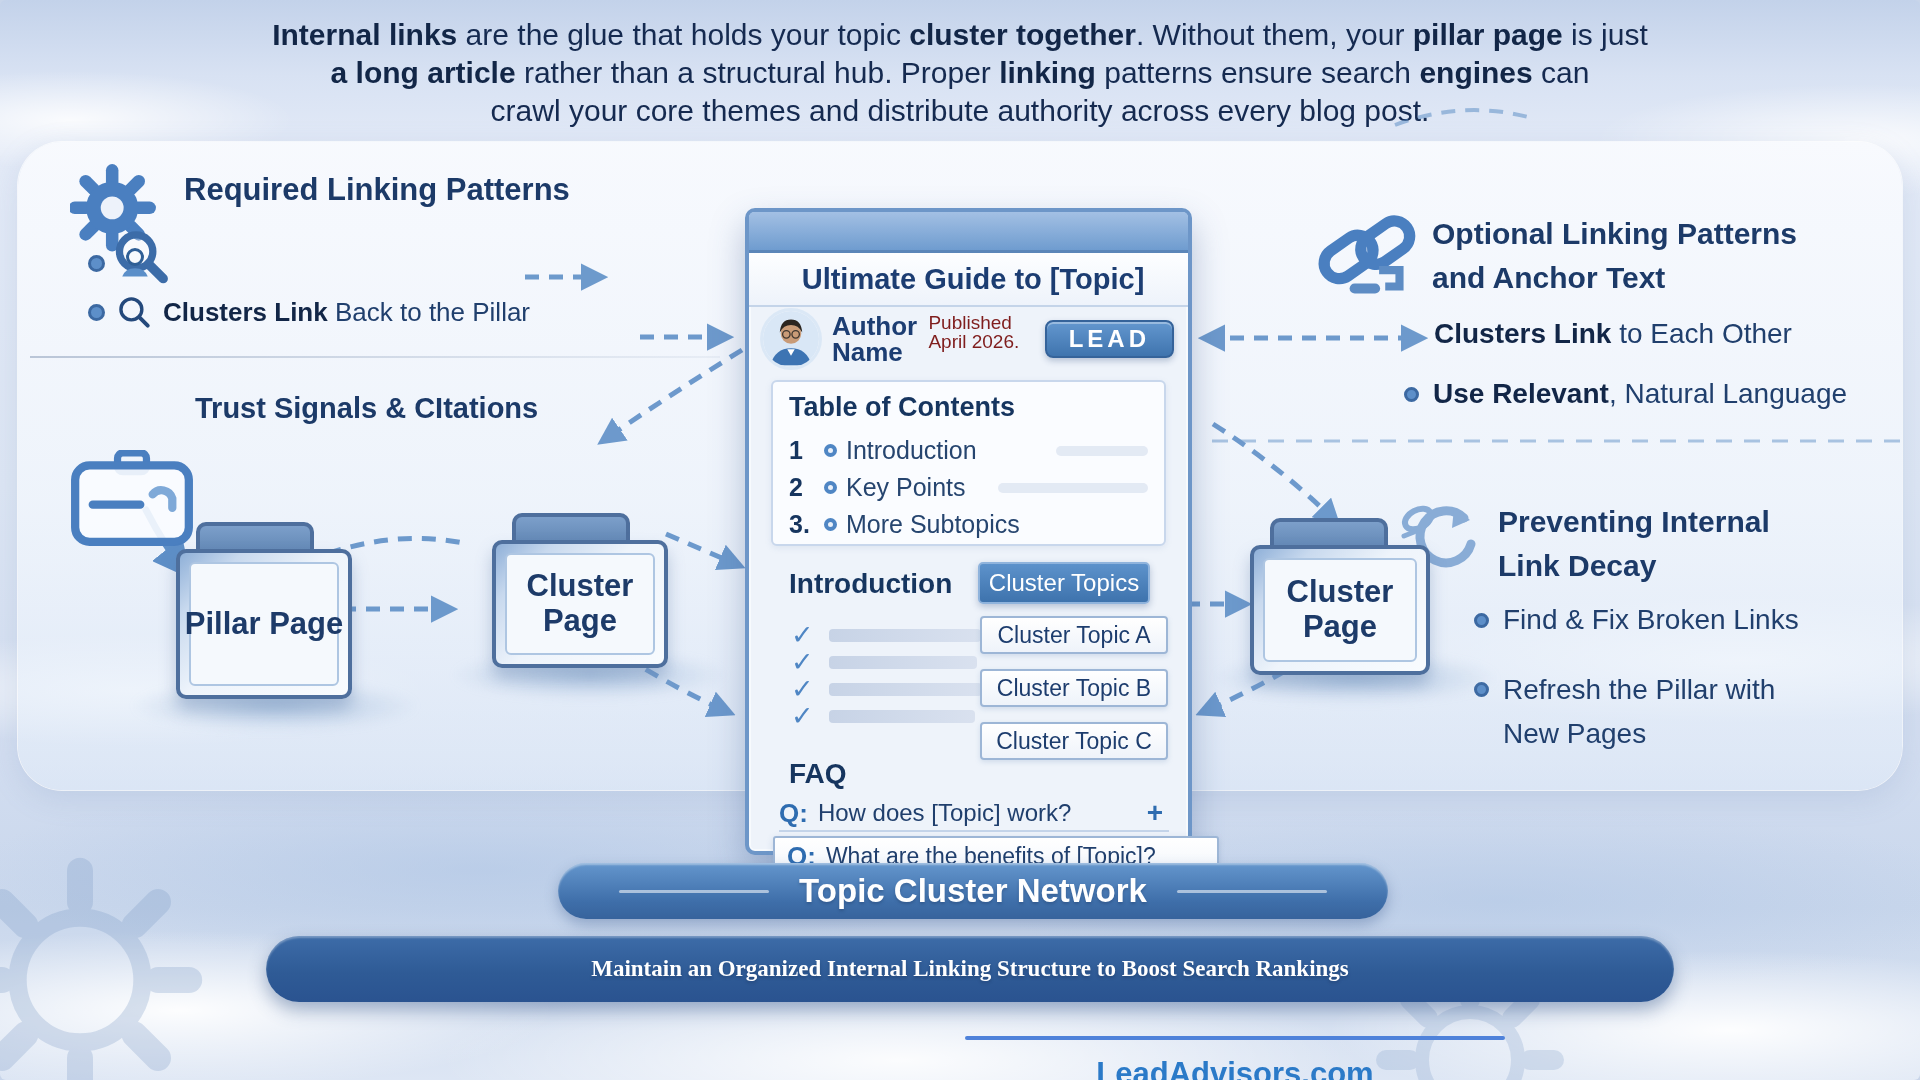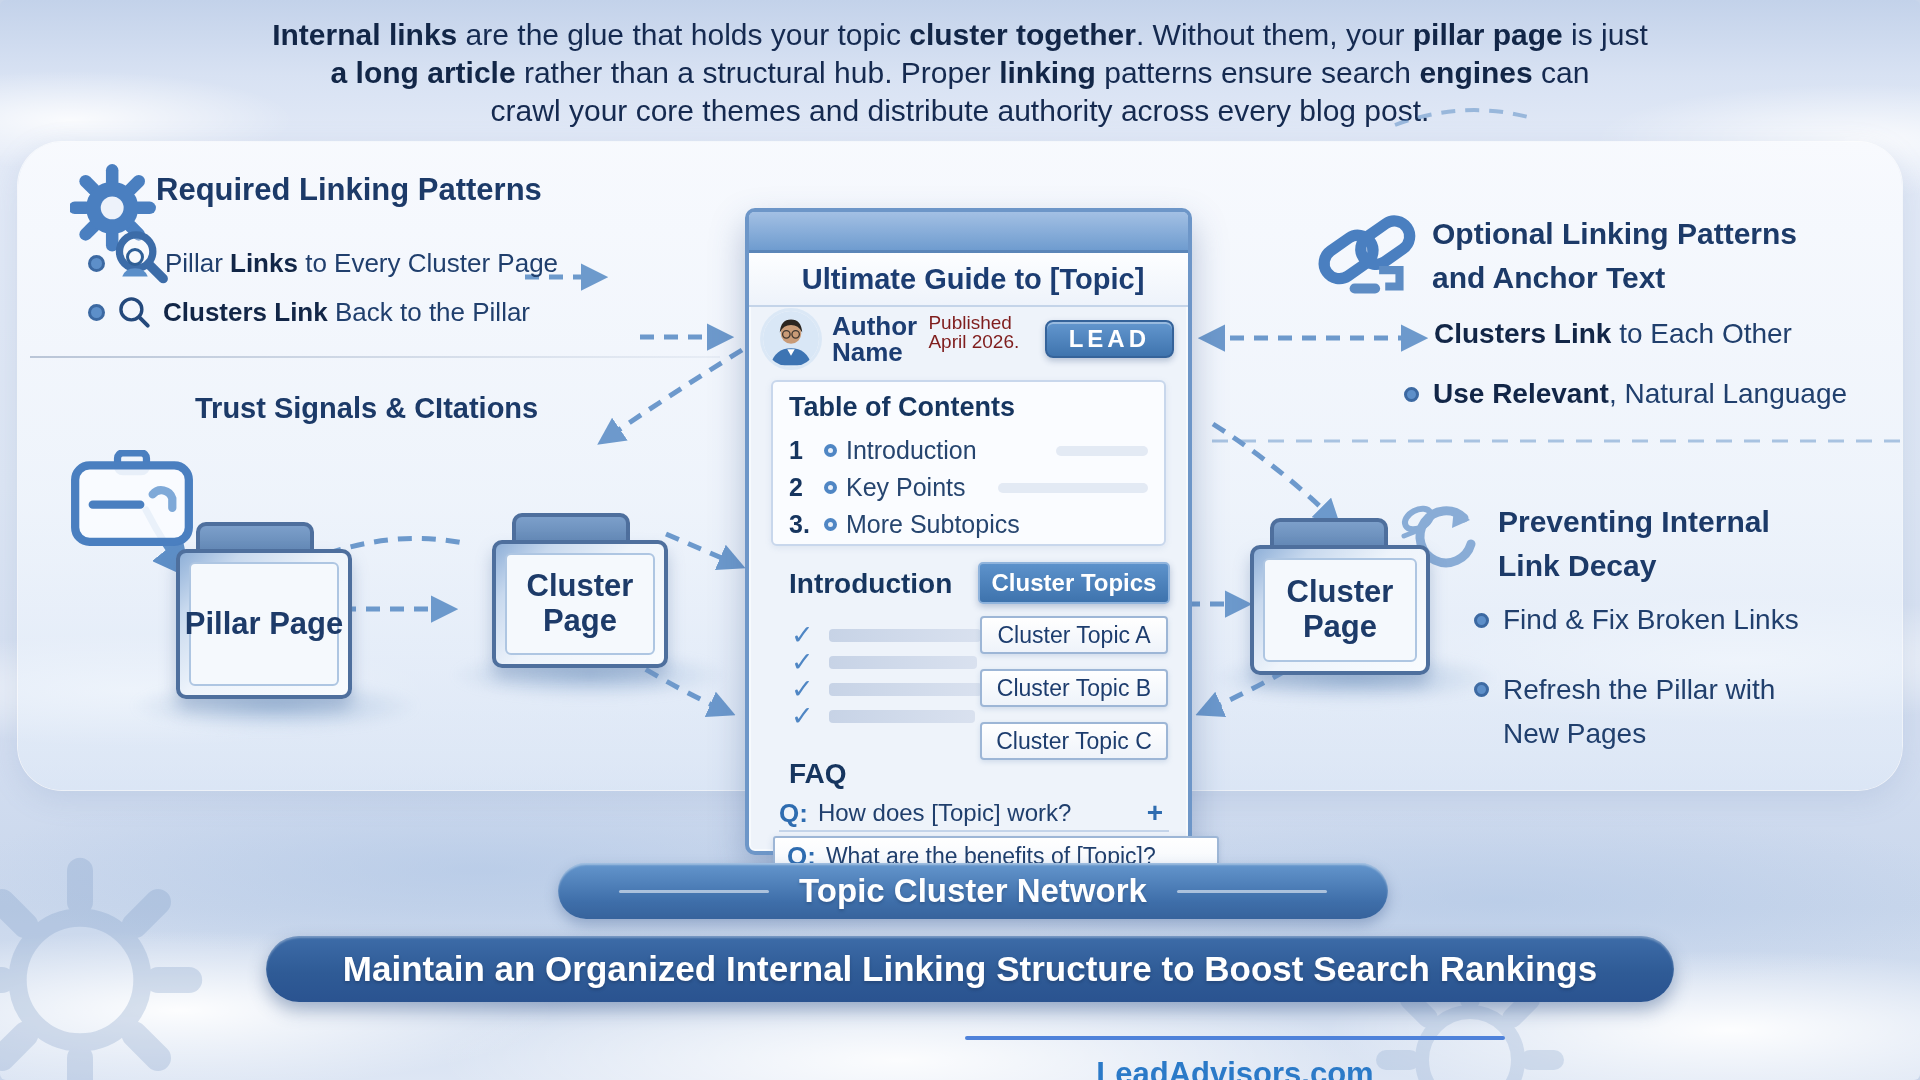--- a/index.html
+++ b/index.html
@@ -59,23 +59,23 @@
     letter-spacing:4px;font-size:24px;padding:3px 22px;border-radius:8px;border:2px solid #35639a;
     box-shadow:inset 0 2px 0 rgba(255,255,255,.35), 0 3px 6px rgba(50,80,130,.3);}
   .toc-box{position:absolute;left:22px;top:168px;width:395px;height:166px;background:#fafcff;
     border:2px solid #c8d7ec;border-radius:6px;box-sizing:border-box;padding:10px 16px;box-shadow:0 2px 6px rgba(120,150,190,.15);}
   .toc-title{color:#16355f;font-weight:700;font-size:27px;margin-bottom:9px;}
   .toc-item{display:flex;align-items:center;gap:9px;font-size:25px;color:#26456f;padding:4px 0;}
   .toc-num{font-weight:700;color:#16355f;min-width:26px;}
   .toc-link{width:13px;height:13px;border-radius:50%;border:4px solid #4f86c4;box-sizing:border-box;background:#eaf1fa;flex:0 0 auto;}
   .toc-bar{height:10px;border-radius:5px;background:#dde5f1;margin-left:auto;opacity:.8;}
   .intro-title{position:absolute;left:40px;top:356px;color:#16355f;font-weight:700;font-size:28px;}
-  .cluster-btn{position:absolute;left:229px;top:350px;width:192px;height:42px;display:flex;align-items:center;justify-content:center;
+  .cluster-btn{position:absolute;left:229px;top:350px;width:172px;height:42px;display:flex;align-items:center;justify-content:center;
     background:linear-gradient(180deg,#5d92cb,#3e73ad);border:2px solid #8fb3dc;border-radius:5px;box-sizing:border-box;
-    color:#fff;font-weight:700;font-size:24px;box-shadow:0 3px 7px rgba(50,80,130,.3);}
+    color:#fff;font-weight:400;font-size:24px;box-shadow:0 3px 7px rgba(50,80,130,.3);}
   .check-row{position:absolute;left:42px;display:flex;align-items:center;gap:15px;height:26px;}
   .check{color:#4f86c4;font-size:27px;font-weight:700;line-height:1;}
   .bar{height:13px;border-radius:4px;background:linear-gradient(90deg,#c7d3e6,#d9e1ef);}
   .topics{position:absolute;left:231px;top:404px;width:188px;display:flex;flex-direction:column;gap:15px;}
   .topic-item{height:38px;display:flex;align-items:center;justify-content:center;background:linear-gradient(180deg,#ffffff,#eef3fa);
     border:2px solid #9db6d6;border-radius:4px;box-sizing:border-box;color:#1d3d6e;font-size:23px;box-shadow:0 2px 5px rgba(120,150,190,.25);}
   .faq-title{position:absolute;left:40px;top:546px;color:#16355f;font-weight:700;font-size:28px;}
   .faq-row1{position:absolute;left:30px;top:584px;width:390px;height:34px;display:flex;align-items:center;gap:10px;
     border-bottom:2px solid #c4d4e9;font-size:24px;color:#203f6d;}
   .faq-q{color:#2e6cb0;font-weight:700;font-size:26px;}
@@ -87,22 +87,22 @@
   .h-right{position:absolute;color:#1c3a68;font-weight:700;font-size:30px;line-height:1.45;}
   .r-bullet{position:absolute;display:flex;align-items:flex-start;gap:14px;color:#203f6d;font-size:28px;}
   
   .network-pill{position:absolute;left:558px;top:863px;width:830px;height:56px;border-radius:28px;
     background:linear-gradient(180deg,#6496cd,#3e6ea9 70%,#37639c);display:flex;align-items:center;justify-content:center;
     color:#fff;font-weight:600;font-size:33px;box-shadow:inset 0 2px 2px rgba(255,255,255,.4), 0 6px 14px rgba(70,100,150,.4);
     text-shadow:0 2px 3px rgba(30,55,95,.35);}
   .network-pill .sideline{width:150px;height:3px;border-radius:2px;background:rgba(255,255,255,.55);margin:0 30px;}
   .main-banner{position:absolute;left:266px;top:936px;width:1408px;height:66px;border-radius:33px;
     background:linear-gradient(180deg,#3d6ca8,#2f5b96 55%,#2a5390);display:flex;align-items:center;justify-content:center;
-    color:#fff;font-weight:700;font-size:35px;box-shadow:inset 0 2px 2px rgba(255,255,255,.3), 0 8px 18px rgba(60,90,140,.45);
-    text-shadow:0 2px 3px rgba(25,48,85,.4);}
+    color:#fff;font-weight:700;font-size:23px;box-shadow:inset 0 2px 2px rgba(255,255,255,.3), 0 8px 18px rgba(60,90,140,.45);
+    text-shadow:0 2px 3px rgba(25,48,85,.4);font-family:Liberation Serif, serif;}
   .footer{position:absolute;left:965px;top:1036px;display:flex;align-items:center;gap:16px;flex-direction:column;}
   .footer-line{width:540px;height:4px;background:#4f82da;border-radius:2px;}
   .footer-brand{color:#2b7ac8;font-weight:700;font-size:31px;}
   .divider-left{position:absolute;left:30px;top:356px;width:690px;height:2px;
     background:linear-gradient(90deg,rgba(140,158,185,.55),rgba(140,158,185,.1));}
   .arrows{position:absolute;inset:0;pointer-events:none;}
   .bg-gear{position:absolute;opacity:.28;}
   .icon-abs{position:absolute;}
 </style>
 </head>
@@ -183,29 +183,28 @@
       <line x1="15" y1="44" x2="4" y2="44"></line>
         <line x1="22.3" y1="26.3" x2="14.5" y2="18.5"></line>
       <line x1="40" y1="19" x2="40" y2="8"></line>
         <line x1="57.7" y1="26.3" x2="65.5" y2="18.5"></line>
     </g>
     <circle cx="40" cy="44" r="25" fill="#4a7fc0"></circle>
       <circle cx="40" cy="44" r="11" fill="#edf2fa"></circle>
     <circle cx="63" cy="86" r="16" fill="rgba(255,255,255,0.3)" stroke="#3c6ca8" stroke-width="7"></circle>
     <line x1="75" y1="98" x2="89" y2="112" stroke="#3c6ca8" stroke-width="9" stroke-linecap="round"></line>
   </svg>
-  <div class="h-left" style="left:156px;top:172px;">Required Linking Patterns</div>
+  <div class="h-left" style="left:184px;top:172px;">Required Linking Patterns</div>
 
   <div class="bullet-row" style="left:88px;top:245px;">
     <span class="dot"></span>
     <svg width="36" height="36" viewBox="0 0 24 24">
       <circle cx="12" cy="8" r="5" fill="none" stroke="#2f5f96" stroke-width="2"></circle>
       <path d="M3.5 21 q2-5.5 8.5-5.5 q6.5 0 8.5 5.5 z" fill="#5b8fc9"></path>
     </svg>
-    <span class="rich"><span>Pillar </span><span class="b">Links</span><span> to Every Cluster Page</span></span>
   </div>
   <div class="bullet-row" style="left:88px;top:295px;">
     <span class="dot"></span>
     <svg width="34" height="34" viewBox="0 0 26 26">
       <circle cx="11" cy="11" r="8" fill="none" stroke="#24497c" stroke-width="2.6"></circle>
       <line x1="17" y1="17" x2="23.5" y2="23.5" stroke="#24497c" stroke-width="3" stroke-linecap="round"></line>
     </svg>
     <span class="rich"><span class="b">Clusters Link</span><span> Back to the Pillar</span></span>
   </div>
 

